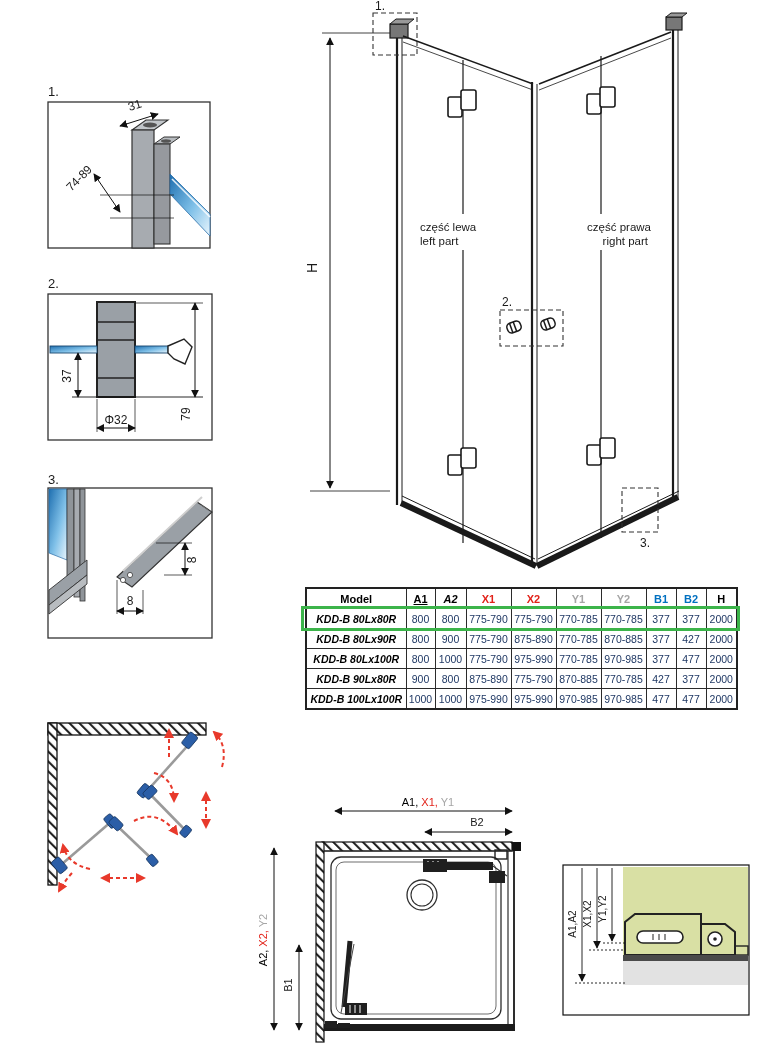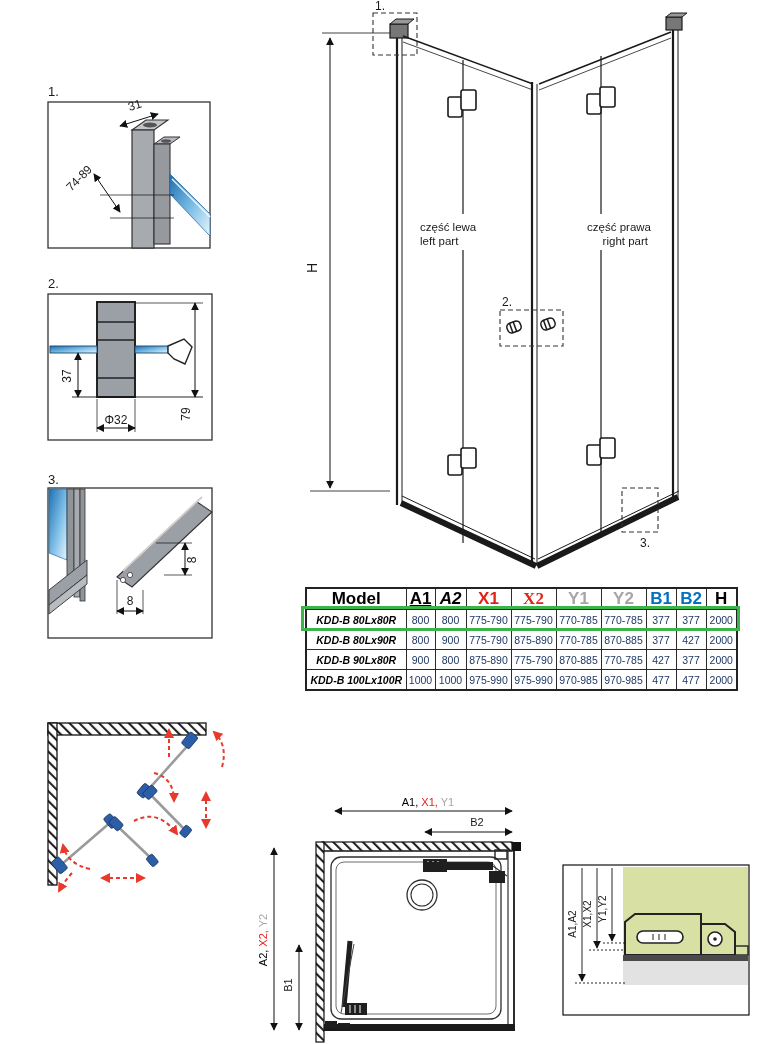--- a/index.html
+++ b/index.html
@@ -7,21 +7,21 @@
        font-family:"Liberation Sans",sans-serif;overflow:hidden;}
   .abs{position:absolute;}
   svg{display:block;}
   svg text{font-family:"Liberation Sans",sans-serif;fill:#1a1a1a;}
   .dimtxt{font-size:12px;}
   .lbl{font-size:13px;}
   #table-wrap{left:305px;top:587px;width:431px;position:absolute;}
   #size-table{border-collapse:collapse;table-layout:fixed;width:431px;border:2px solid #222;background:#fff;}
   #size-table th,#size-table td{border:1px solid #2b2b2b;text-align:center;vertical-align:middle;
       height:19px;padding:0;overflow:hidden;white-space:nowrap;}
-  #size-table th{font-size:17px;font-weight:bold;}
+  #size-table th{font-size:11px;font-weight:bold;}
   td.model{font-weight:bold;font-style:italic;font-size:10.5px;color:#000;margin-top:8px;}
   td.val{font-size:10.5px;color:#1F3864;}
   .hl{position:absolute;border:3px solid #3CB44A;left:-4px;width:439px;height:25px;
       box-sizing:border-box;pointer-events:none;}
 </style>
 </head>
 <body>
 
 <svg width="0" height="0" class="abs" aria-hidden="true">
 <defs>
@@ -256,21 +256,21 @@
         <col style="width:30px">
         <col style="width:30px">
         <col style="width:31px">
     </colgroup>
     <thead>
         <tr>
           <th style="color: rgb(0, 0, 0);">Model</th>
           <th style="color: rgb(0, 0, 0); text-decoration: underline;">A1</th>
           <th style="color: rgb(0, 0, 0); font-style: italic;">A2</th>
           <th style="color: rgb(226, 35, 26);">X1</th>
-          <th style="color: rgb(226, 35, 26); font-family: Liberation Serif, serif;">X2</th>
+          <th style="color: rgb(226, 35, 26);">X2</th>
           <th style="color: rgb(166, 166, 166);">Y1</th>
           <th style="color: rgb(166, 166, 166);">Y2</th>
           <th style="color: rgb(0, 112, 192);">B1</th>
           <th style="color: rgb(0, 112, 192);">B2</th>
           <th style="color: rgb(0, 0, 0);">H</th>
         </tr>
       </thead>
     <tbody>
         <tr>
           <td class="model">KDD-B 80Lx80R</td>
@@ -287,20 +287,32 @@
         <tr>
           <td class="model">KDD-B 80Lx90R</td>
           <td class="val">800</td>
           <td class="val">900</td>
           <td class="val">775-790</td>
           <td class="val">875-890</td>
           <td class="val">770-785</td>
           <td class="val">870-885</td>
           <td class="val">377</td>
           <td class="val">427</td>
+          <td class="val">2000</td>
+        </tr>
+        <tr>
+          <td class="model">KDD-B 80Lx100R</td>
+          <td class="val">800</td>
+          <td class="val">1000</td>
+          <td class="val">775-790</td>
+          <td class="val">975-990</td>
+          <td class="val">770-785</td>
+          <td class="val">970-985</td>
+          <td class="val">377</td>
+          <td class="val">477</td>
           <td class="val">2000</td>
         </tr>
         <tr>
           <td class="model">KDD-B 90Lx80R</td>
           <td class="val">900</td>
           <td class="val">800</td>
           <td class="val">875-890</td>
           <td class="val">775-790</td>
           <td class="val">870-885</td>
           <td class="val">770-785</td>

